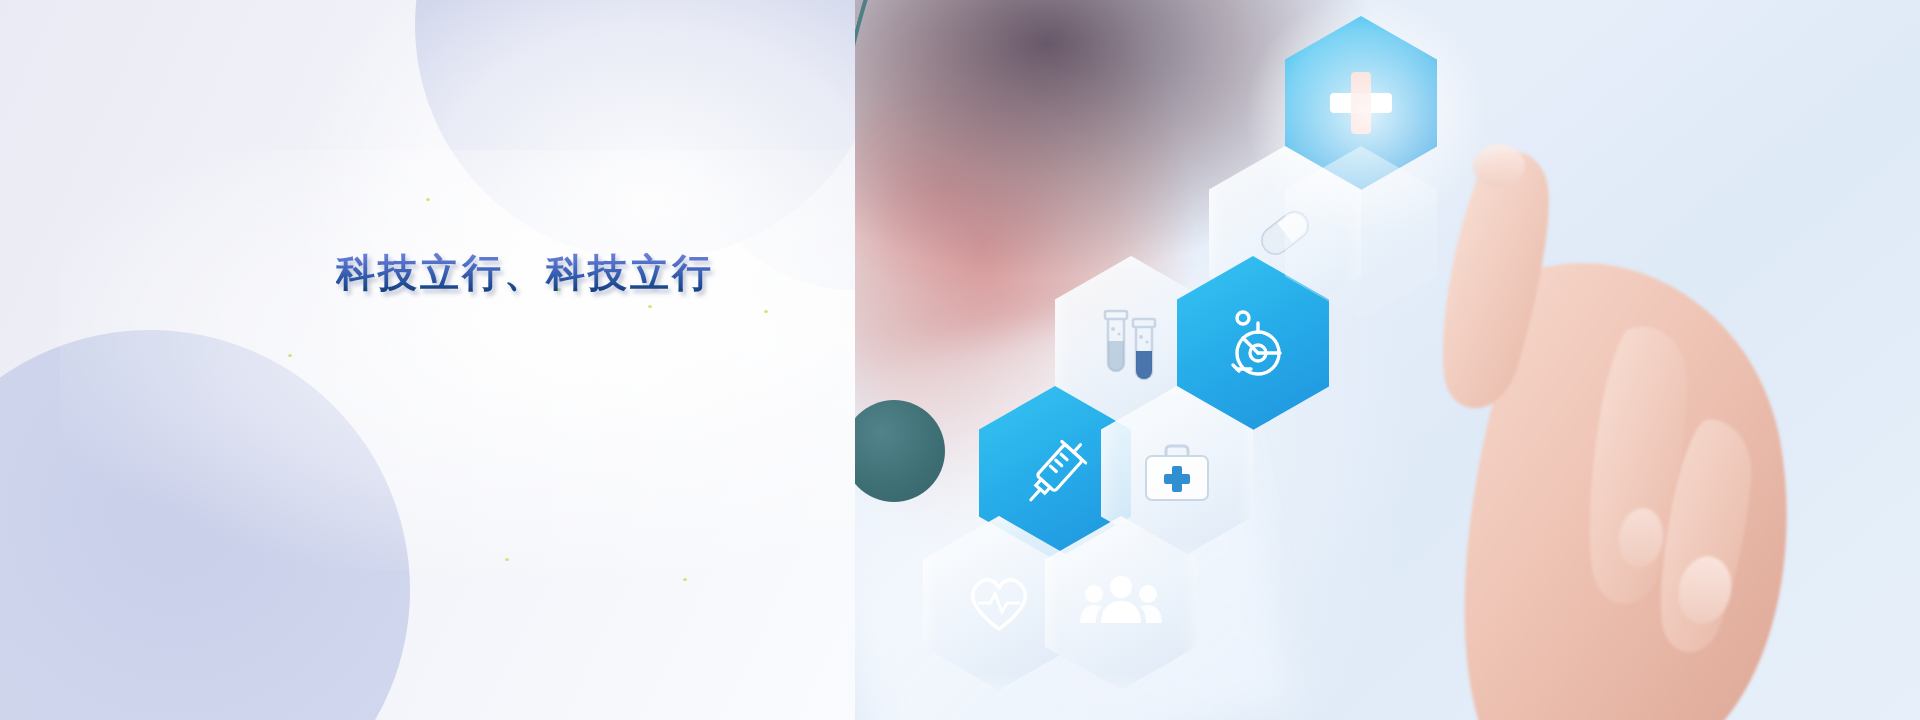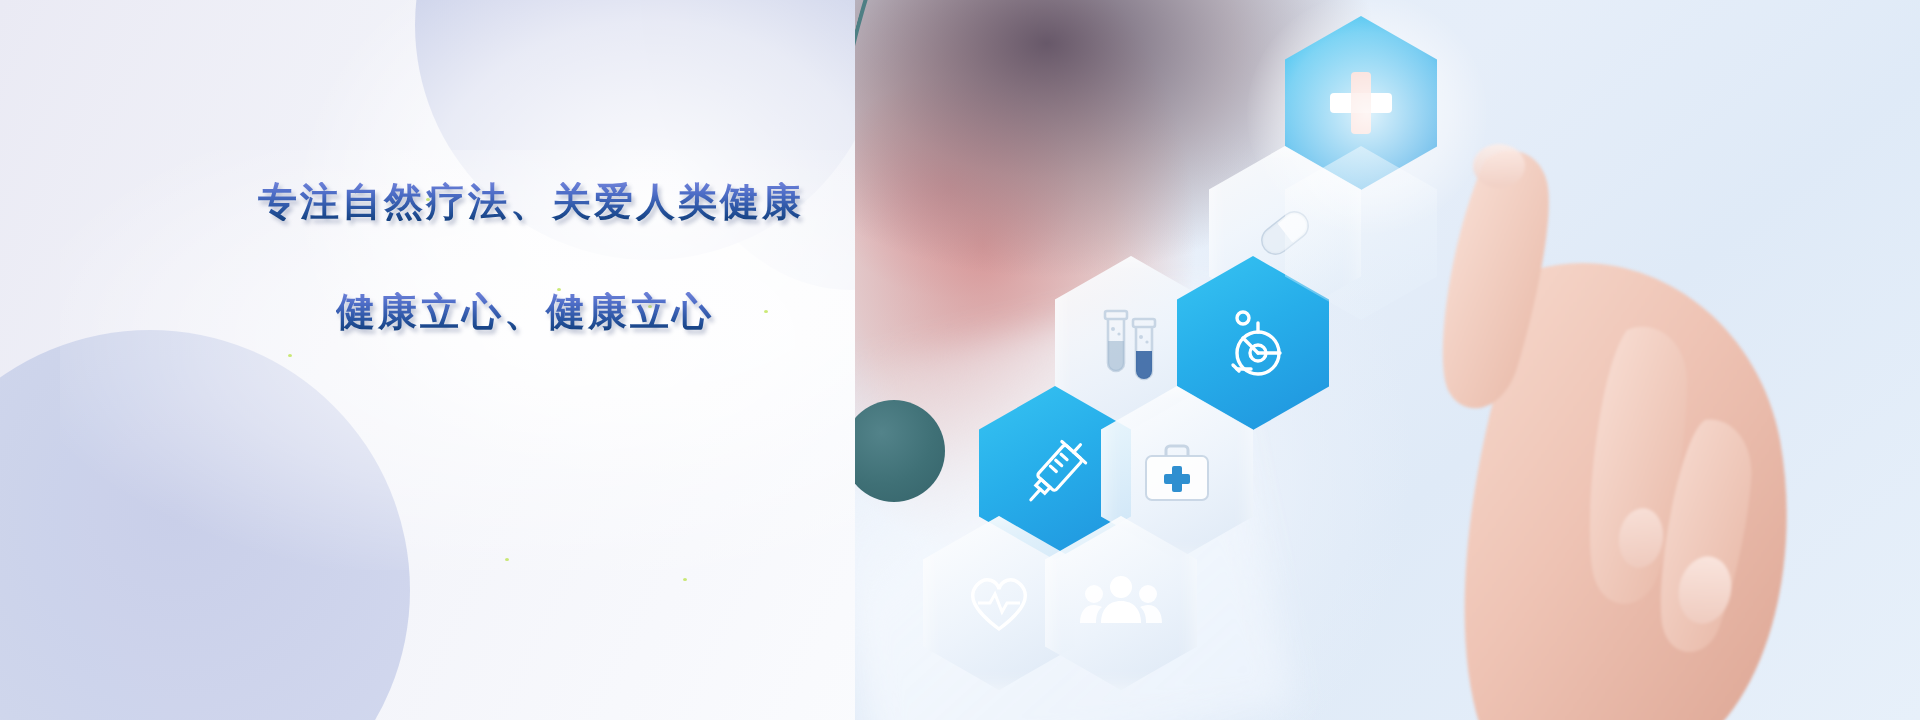--- a/index.html
+++ b/index.html
@@ -163,22 +163,21 @@
       <div class="sparkle" style="left: 426px; top: 198px;"></div>
       <div class="sparkle" style="left: 557px; top: 288px;"></div>
       <div class="sparkle" style="left: 648px; top: 305px;"></div>
       <div class="sparkle" style="left: 764px; top: 310px;"></div>
       <div class="sparkle" style="left: 288px; top: 354px;"></div>
       <div class="sparkle" style="left: 505px; top: 558px;"></div>
       <div class="sparkle" style="left: 683px; top: 578px;"></div>
     </div>
 
   <div class="copy">
-    <div class="headline line1">专注自然疗法、关爱人类健康</div>
-    <div class="headline line2">健康立心、健康立心</div>
+    <div class="headline line2">科技立行、科技立行</div>
   </div>
 
   <div class="photo-panel">
     <div class="photo-bg"></div>
     <div class="coat"></div>
 
     <div>
       <div class="steth-arc2"></div>
       <div class="steth-bell"></div>
     </div>

